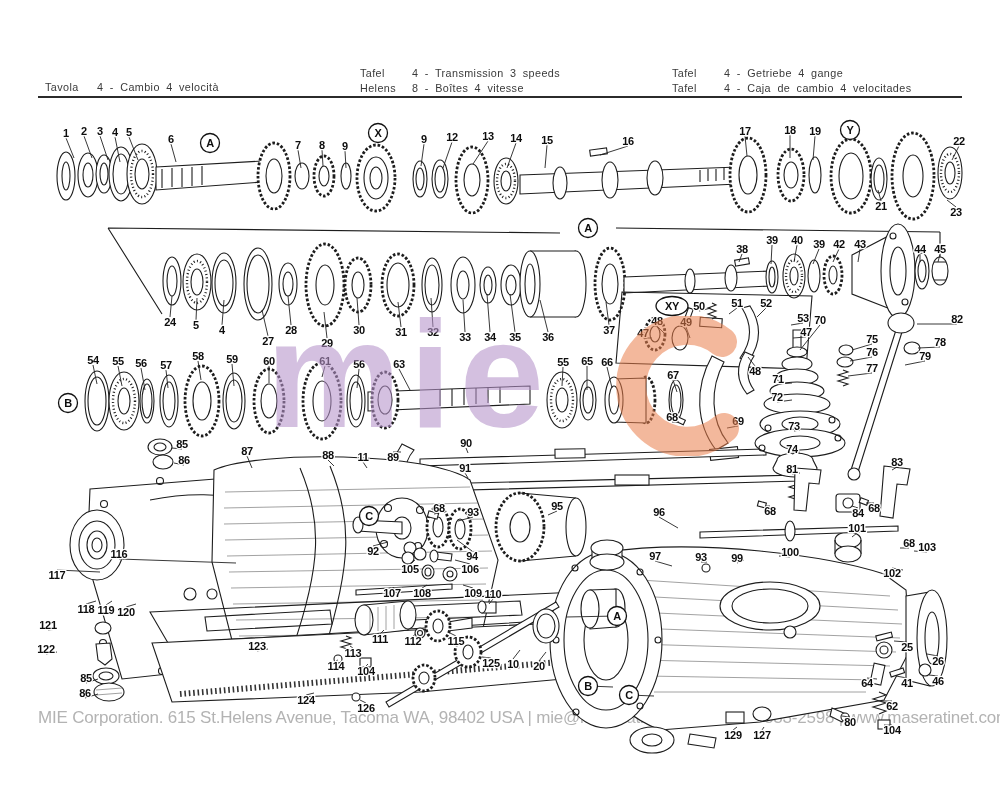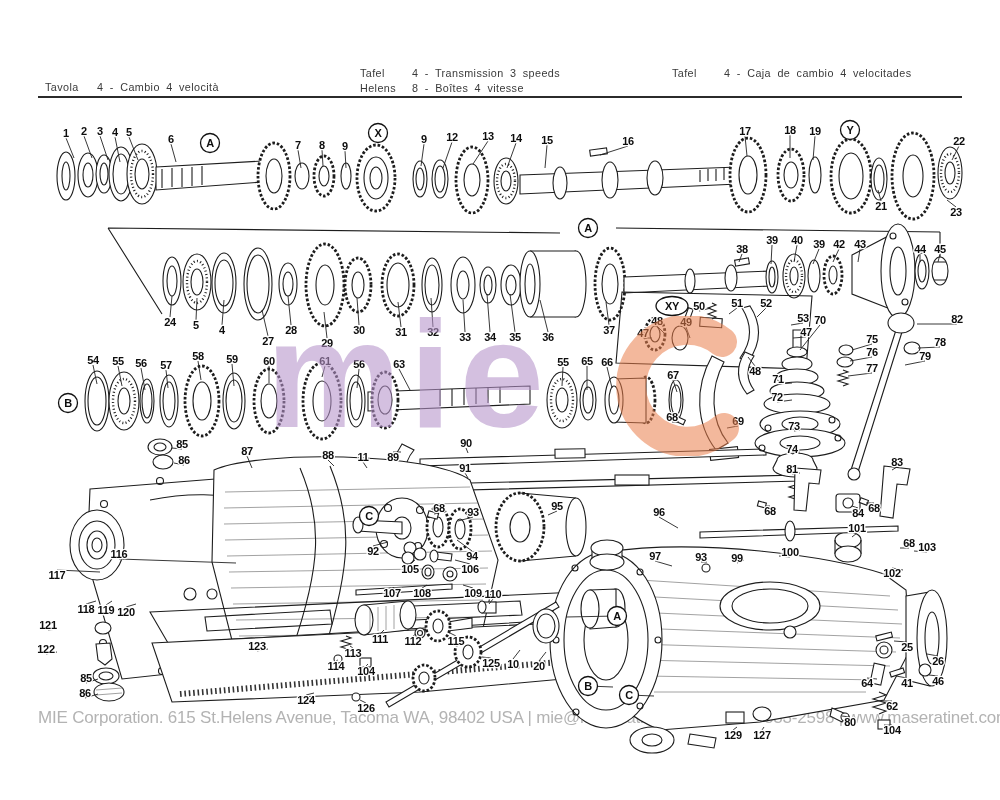--- a/index.html
+++ b/index.html
@@ -720,18 +720,19 @@
 
   <div id="hdr-area">
     <div class="hdr" style="left:45px;top:80px;">
       <div class="row"><span class="hl">Tavola</span><span class="hv">4 - Cambio 4 velocità</span></div>
     </div>
     <div class="hdr" style="left:360px;top:66px;">
       <div class="row"><span class="hl">Tafel</span><span class="hv">4 - Transmission 3 speeds</span></div>
       <div class="row"><span class="hl">Helens</span><span class="hv">8 - Boîtes 4 vitesse</span></div>
     </div>
     <div class="hdr" style="left:672px;top:66px;">
+      <div class="row"><span class="hl">Tafel</span><span class="hv">4 - Getriebe 4 gange</span></div>
       <div class="row"><span class="hl">Tafel</span><span class="hv">4 - Caja de cambio 4 velocitades</span></div>
     </div>
     <div id="rule"></div>
   </div>
 
 </div>
 
 </body></html>

